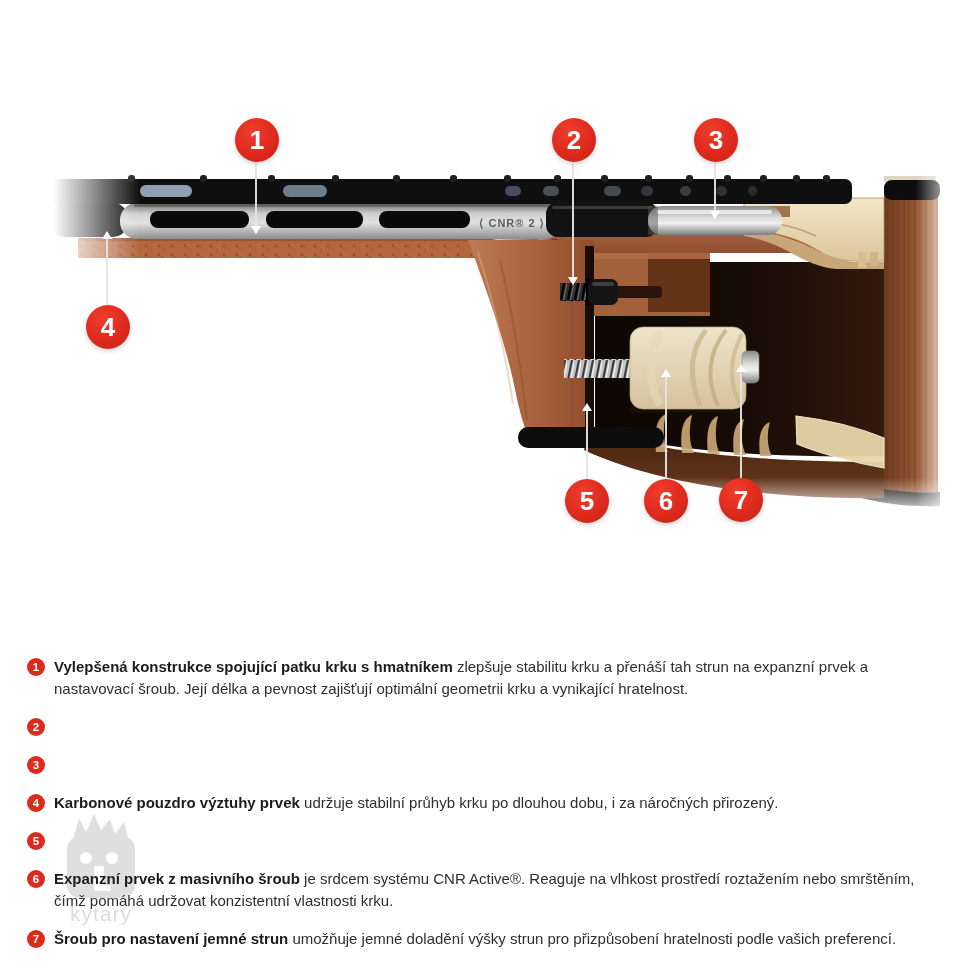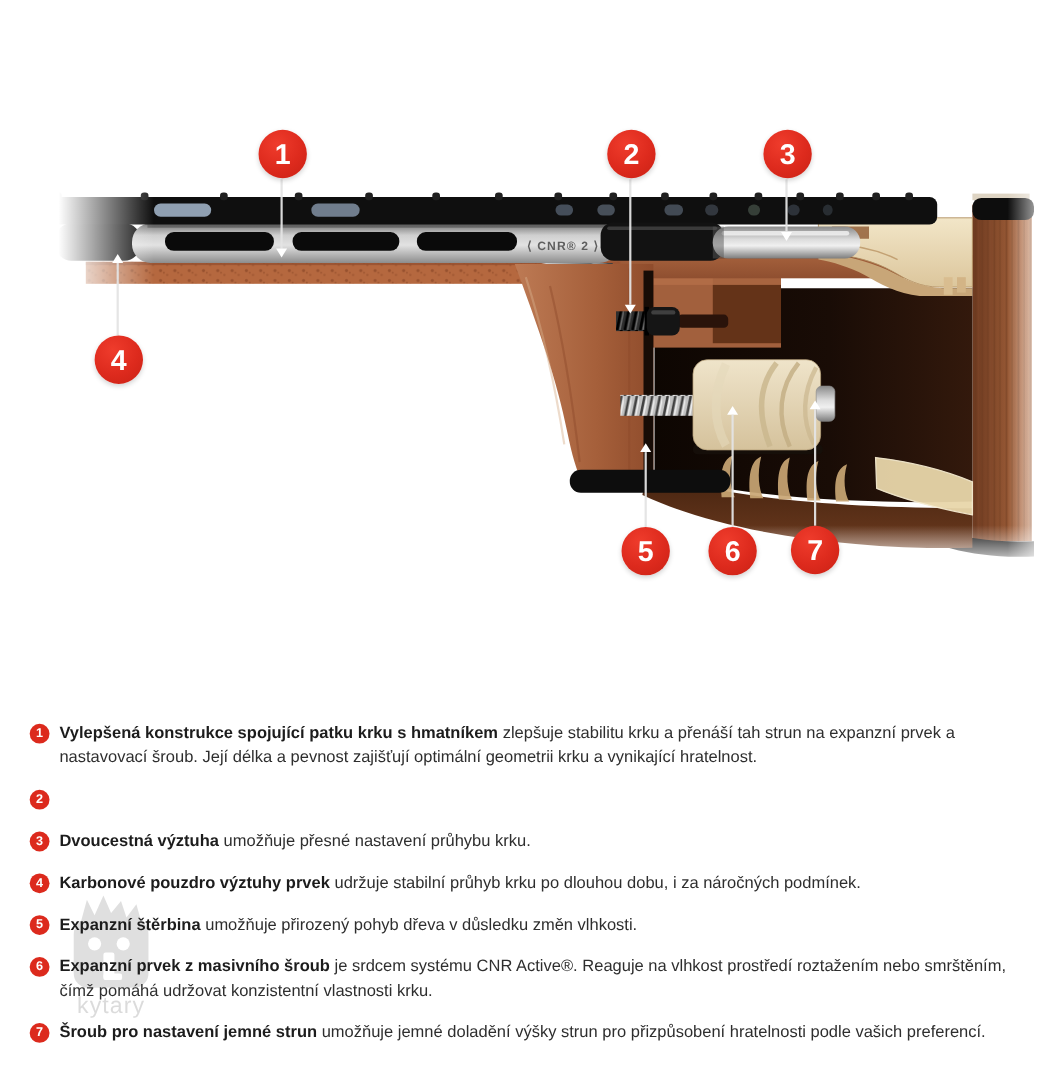--- a/index.html
+++ b/index.html
@@ -317,29 +317,27 @@
 <div class="legend">
   <div class="legend-row" style="top:656px;">
     <span class="lnum">1</span>
     <span class="ltext"><b>Vylepšená konstrukce spojující patku krku s hmatníkem</b> <span>zlepšuje stabilitu krku a přenáší tah strun na expanzní prvek a nastavovací šroub. Její délka a pevnost zajišťují optimální geometrii krku a vynikající hratelnost.</span></span>
   </div>
   <div class="legend-row" style="top:716px;">
     <span class="lnum">2</span>
   </div>
   <div class="legend-row" style="top:754px;">
     <span class="lnum">3</span>
-    <span class="ltext"><b>Dvoucestná výztuha</b> <span>umožňuje přesné nastavení průhybu krku.</span></span>
   </div>
   <div class="legend-row" style="top:792px;">
     <span class="lnum">4</span>
-    <span class="ltext"><b>Karbonové pouzdro výztuhy prvek</b> <span>udržuje stabilní průhyb krku po dlouhou dobu, i za náročných podmínek.</span></span>
+    <span class="ltext"><b>Karbonové pouzdro výztuhy prvek</b> <span>udržuje stabilní průhyb krku po dlouhou dobu, i za náročných přirozený.</span></span>
   </div>
   <div class="legend-row" style="top:830px;">
     <span class="lnum">5</span>
-    <span class="ltext"><b>Expanzní štěrbina</b> <span>umožňuje přirozený pohyb dřeva v důsledku změn vlhkosti.</span></span>
   </div>
   <div class="legend-row" style="top:868px;">
     <span class="lnum">6</span>
     <span class="ltext"><b>Expanzní prvek z masivního šroub</b> <span>je srdcem systému CNR Active®. Reaguje na vlhkost prostředí roztažením nebo smrštěním, čímž pomáhá udržovat konzistentní vlastnosti krku.</span></span>
   </div>
   <div class="legend-row" style="top:928px;">
     <span class="lnum">7</span>
     <span class="ltext"><b>Šroub pro nastavení jemné strun</b> <span>umožňuje jemné doladění výšky strun pro přizpůsobení hratelnosti podle vašich preferencí.</span></span>
   </div>
 </div>

